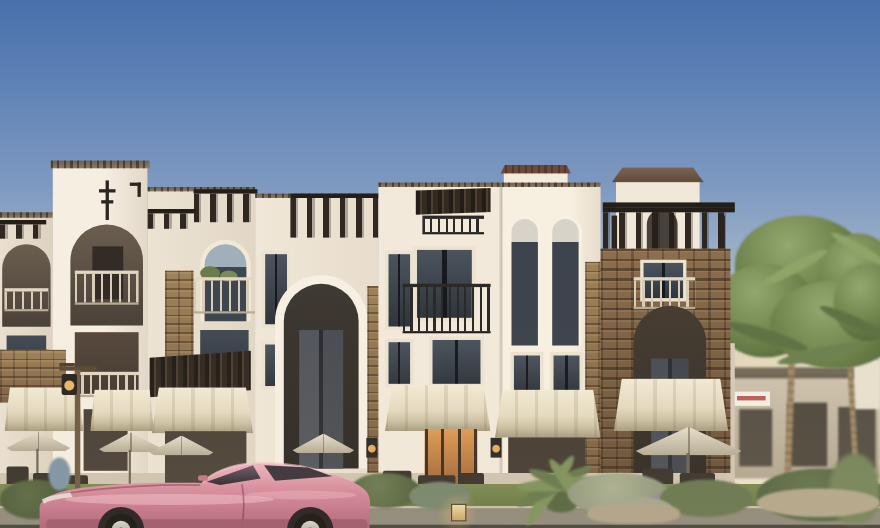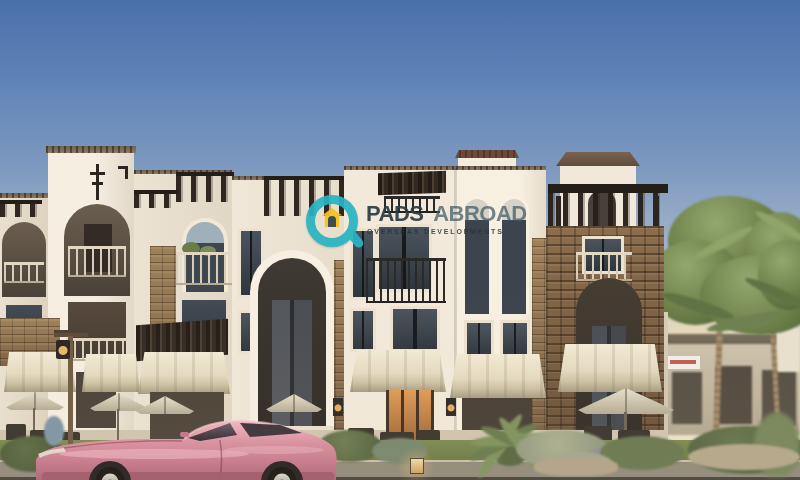--- a/index.html
+++ b/index.html
@@ -235,25 +235,14 @@
     <circle cx="76" cy="90" r="8.5" fill="url(#rimG)"></circle>
     <circle cx="76" cy="90" r="2.5" fill="#55514b"></circle>
     <circle cx="248" cy="90" r="21" fill="#241c20"></circle>
     <circle cx="248" cy="90" r="15" fill="#15120f"></circle>
     <circle cx="248" cy="90" r="8.5" fill="url(#rimG)"></circle>
     <circle cx="248" cy="90" r="2.5" fill="#55514b"></circle>
   </svg>
 
   <div class="abs" style="left:0;top:0;width:800px;height:480px;background:linear-gradient(180deg,rgba(90,120,180,0) 60%,rgba(232,212,170,.08));pointer-events:none;"></div>
 
-  <div class="abs" style="left:300px;top:192px;width:216px;height:60px;opacity:.93;">
-    <div class="abs" style="left:6px;top:3px;width:34px;height:34px;border:9px solid #28b4c2;border-radius:50%;box-shadow:0 1px 2px rgba(0,40,50,.25);"></div>
-    <div class="abs" style="left:45px;top:40px;width:9px;height:19px;background:#28b4c2;border-radius:5px;transform:rotate(-40deg);transform-origin:top center;"></div>
-    <div class="abs" style="left:22px;top:16px;width:20px;height:19px;background:#f2c41d;clip-path:polygon(50% 0,100% 40%,86% 40%,86% 100%,14% 100%,14% 40%,0 40%);"></div>
-    <div class="abs" style="left:28px;top:24px;width:8px;height:11px;background:#33414a;border-radius:4px 4px 0 0;"></div>
-    <div class="abs wm-title" style="left:66px;top:9px;">
-      <span style="color:#2c3b44;">PADS</span>
-      <span style="color:rgba(63,90,100,.78);margin-left:4px;">ABROAD</span>
-    </div>
-    <div class="abs wm-sub" style="left:67px;top:36px;">OVERSEAS DEVELOPMENTS</div>
-  </div>
 
 </div>
 
 </body></html>

